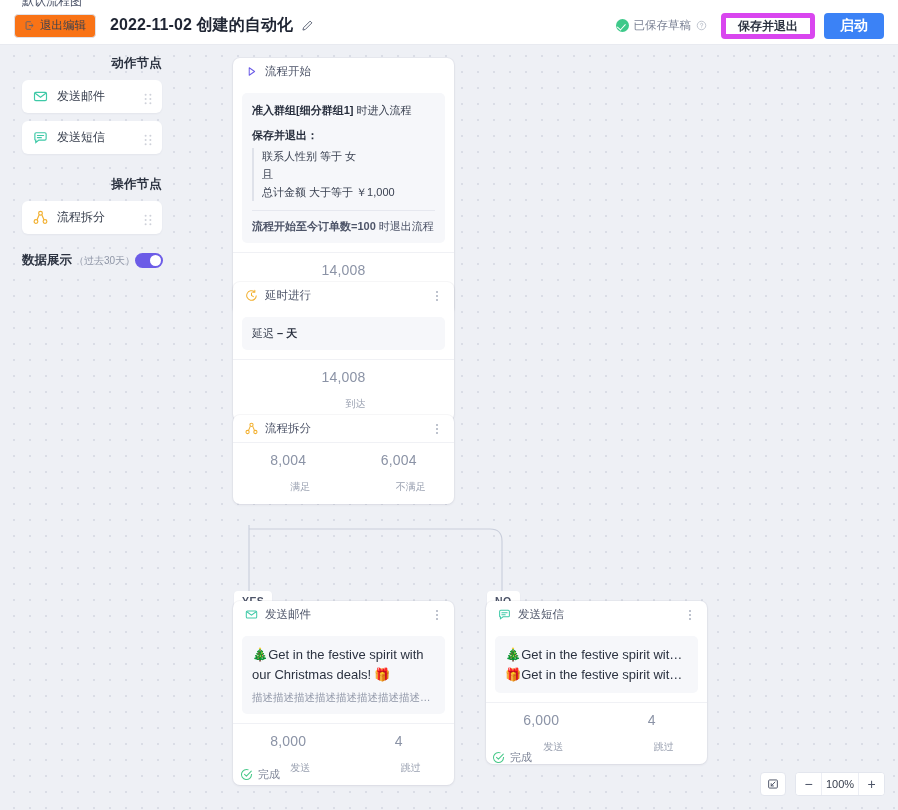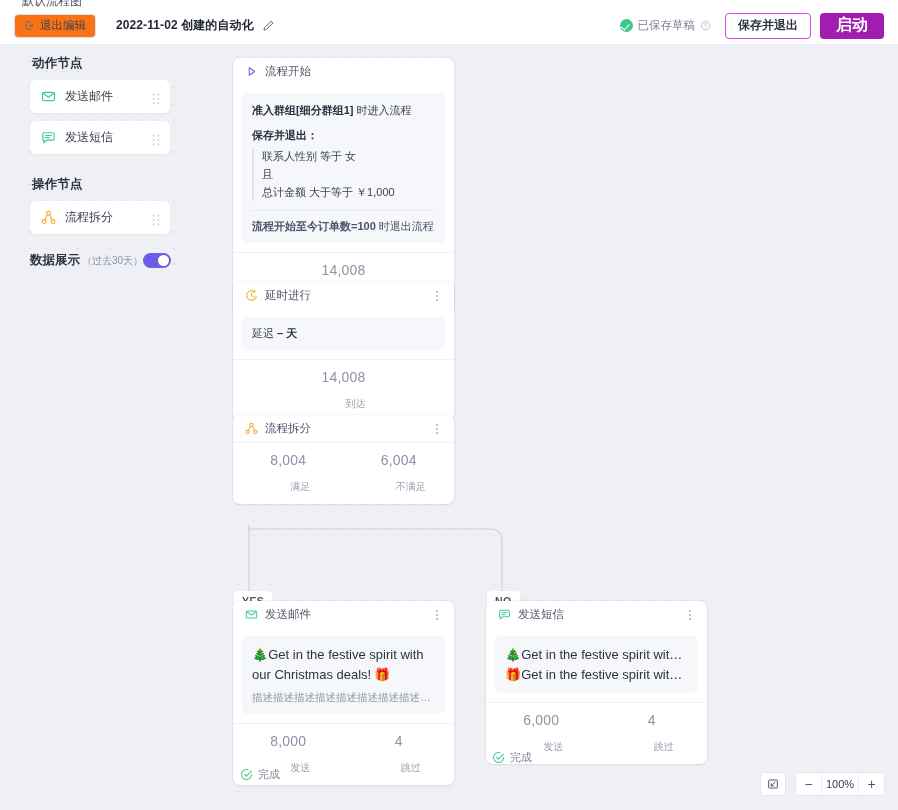--- a/index.html
+++ b/index.html
@@ -31,64 +31,64 @@
   }
   .exit-btn {
     display: flex; align-items: center; gap: 5px;
     height: 24px; padding: 0 9px;
     border: 1px solid #dfe2ea; border-radius: 4px;
     background: #f97316; cursor: pointer;
     font-size: 11.5px; color: #39404f; white-space: nowrap;
   }
   .exit-ic { width: 11px; height: 11px; display: block; flex: 0 0 auto; }
   .title {
-    margin-left: 20px; font-size: 12px; font-weight: bold;
+    margin-left: 14px; font-size: 16px; font-weight: bold;
     color: #1f2533; white-space: nowrap; letter-spacing: .1px;
   }
   .edit-ic { margin-left: 8px; width: 13px; height: 13px; cursor: pointer; display: block; }
   .spacer { flex: 1 1 auto; }
   .saved {
     display: flex; align-items: center; gap: 5px;
     font-size: 11.5px; color: #7a8194; white-space: nowrap;
   }
   .saved .dot {
     width: 13px; height: 13px; border-radius: 50%;
     background: #3ec98a; position: relative; flex: 0 0 auto;
   }
   .saved .dot::after {
     content: ""; position: absolute; left: 3.6px; top: 2.6px;
     width: 4px; height: 6.5px; border: solid #fff;
     border-width: 0 1.6px 1.6px 0; transform: rotate(42deg);
   }
   .q-ic { width: 11px; height: 11px; display: block; opacity: .75; }
   .btn-secondary {
     margin-left: 14px; height: 26px; padding: 0 12px;
-    border: 1px solid #d946ef; border-radius: 4px; background: #fff;
+    border: 5px solid #d946ef; border-radius: 4px; background: #fff;
     font-size: 12px; color: #2b3240; cursor: pointer; font-weight: bold;
     white-space: nowrap;
   }
   .btn-primary {
     margin-left: 9px; height: 26px; padding: 0 16px;
-    border: none; border-radius: 4px; background: #a21caf;
-    font-size: 16px; color: #fff; cursor: pointer; font-weight: bold;
+    border: none; border-radius: 4px; background: #3b82f6;
+    font-size: 14px; color: #fff; cursor: pointer; font-weight: bold;
     white-space: nowrap;
   }
 
   
   .canvas {
     position: absolute; top: 45px; left: 0; width: 898px; height: 765px;
     background-color: #eef0f5;
     background-image: radial-gradient(#dadde6 1px, transparent 1.1px);
     background-size: 16px 16px;
     background-position: 6px 3px;
     overflow: hidden;
   }
 
   
-  .sidebar { position: absolute; left: 30px; top: 10px; width: 140px; }
+  .sidebar { position: absolute; left: 22px; top: 10px; width: 140px; text-align: right; }
   .side-group-title {
     font-size: 12.5px; font-weight: bold; color: #2b3240;
     margin: 0 0 8px 2px; letter-spacing: .2px;
   }
   .side-group-title.second { margin-top: 22px; }
   .side-item {
     display: flex; align-items: center;
     height: 33px; background: #fff; border-radius: 6px;
     margin-bottom: 8px; padding: 0 10px 0 11px;
     box-shadow: 0 1px 2px rgba(36,45,70,.05);

